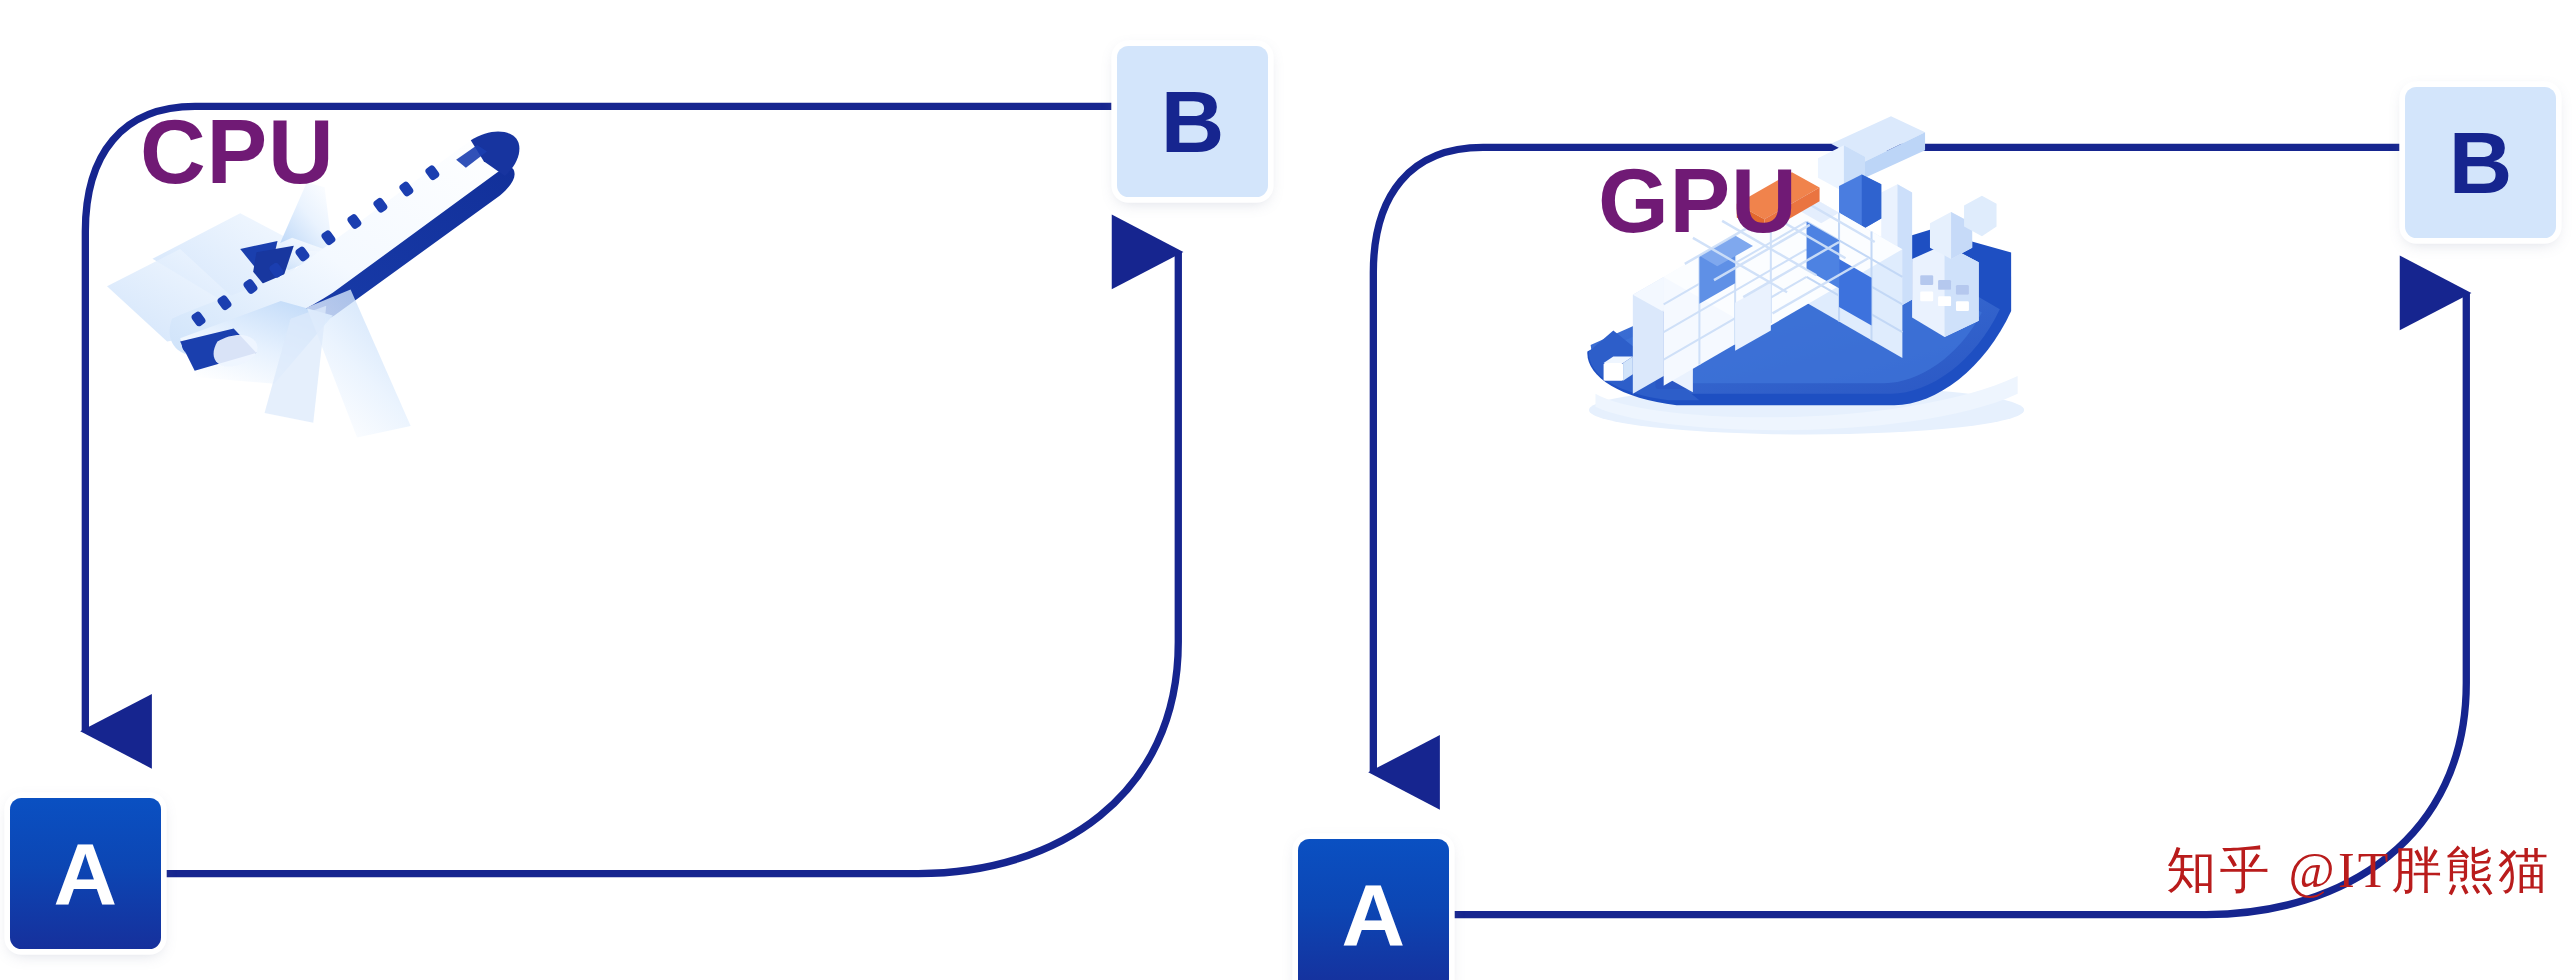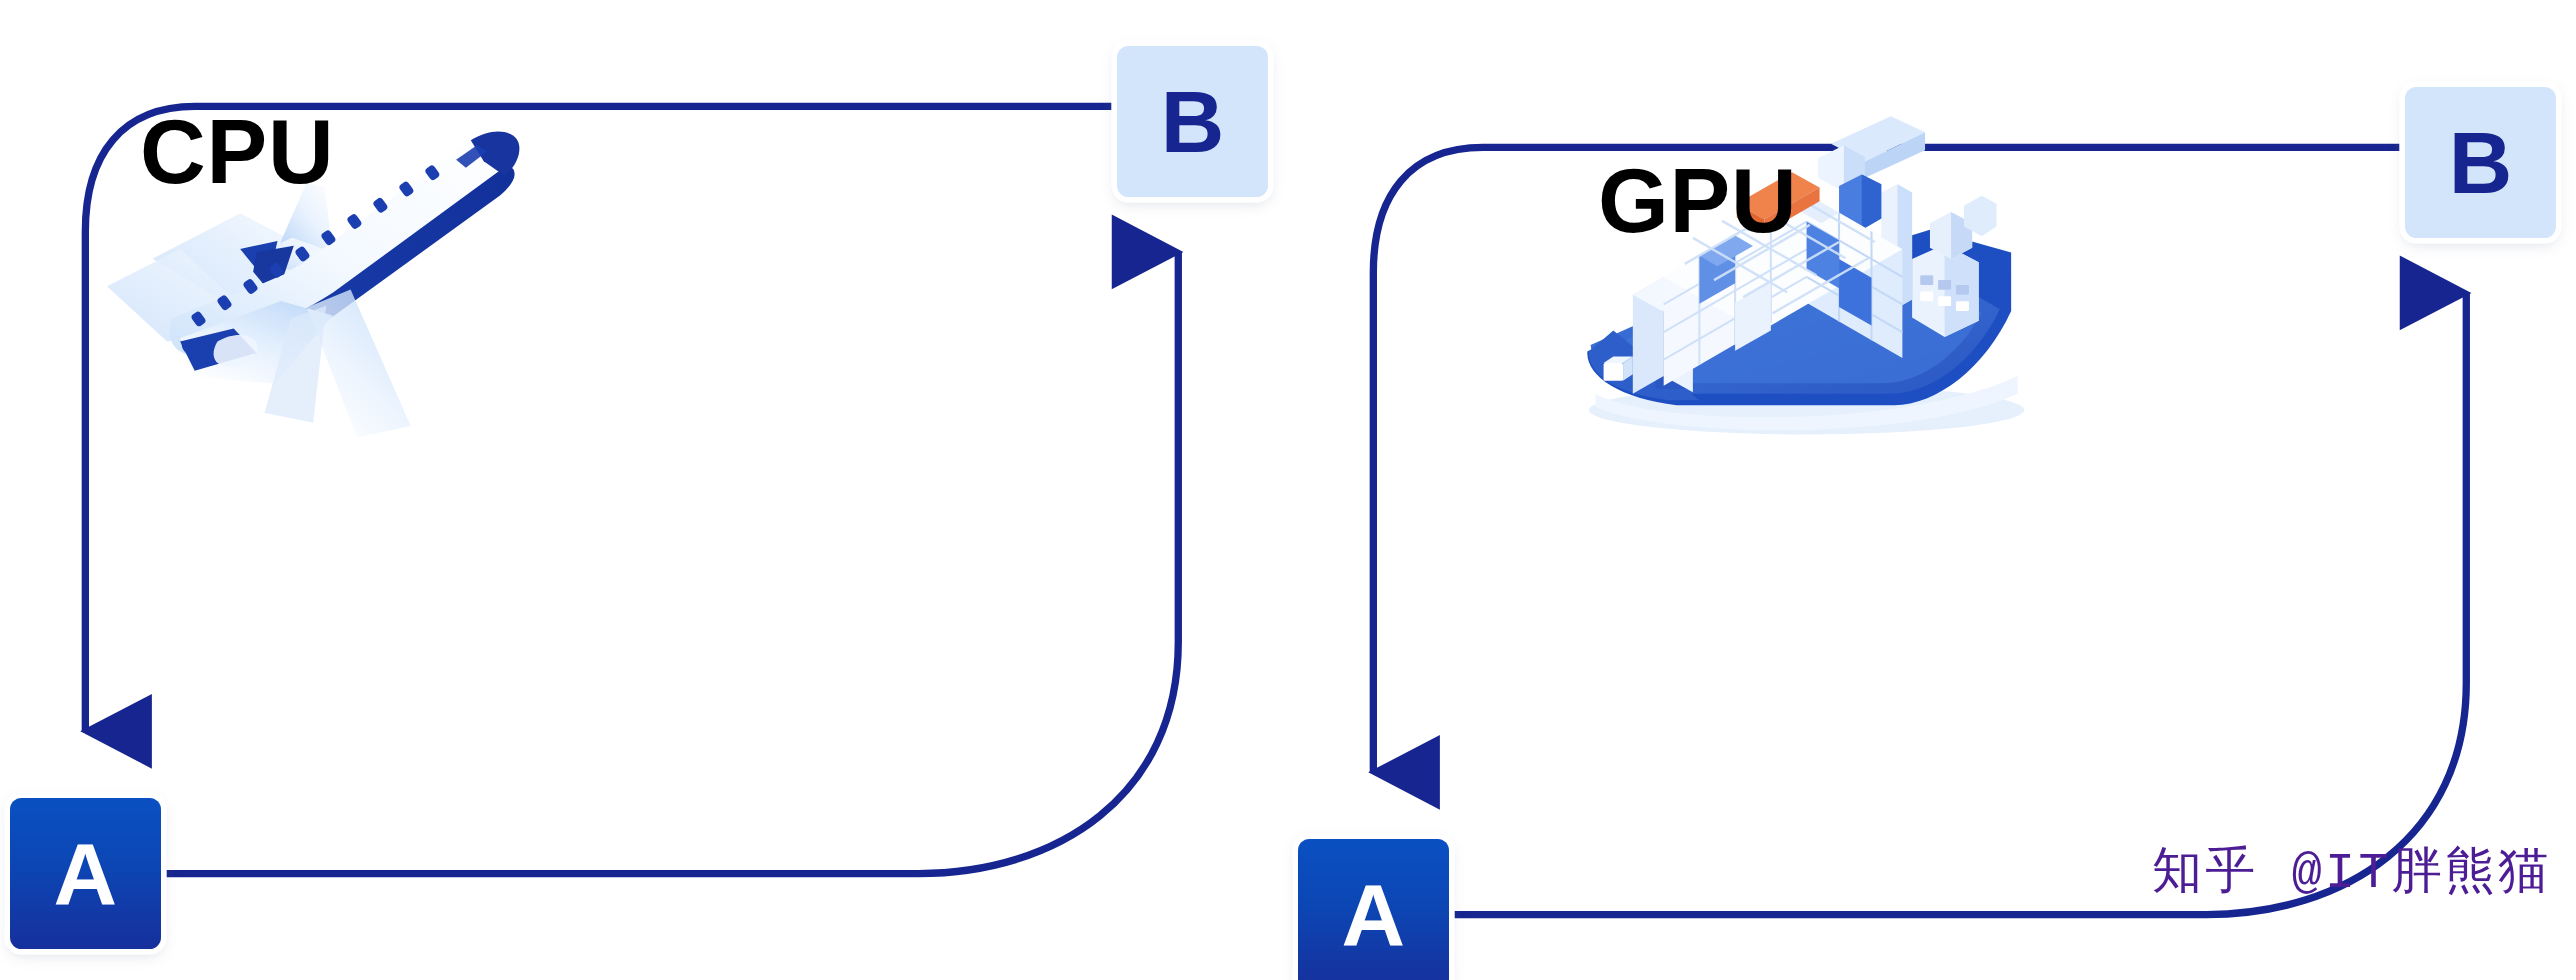--- a/index.html
+++ b/index.html
@@ -29,44 +29,44 @@
     background:#d3e5fb;
     color:#16258f;
   }
   #cpu-node-a{left:9.8px;top:798px;}
   #cpu-node-b{left:1117px;top:46px;}
   #gpu-node-a{left:9.8px;top:798px;}
   #gpu-node-b{left:1117px;top:46px;}
 
   .panel-label{
     position:absolute;
-    color:#000000;
+    color:#701a75;
     font-size:91px;
     font-weight:bold;
     letter-spacing:0.8px;
     line-height:1;
     user-select:none;
   }
   #cpu-label{left:140px;top:106px;}
   #gpu-label{left:310px;top:114px;}
 
   .art{position:absolute;}
   #cpu-art{left:89px;top:98px;width:455px;height:341px;}
   #gpu-art{left:275px;top:67px;width:479px;height:341px;}
 
   #watermark{
     position:absolute;
     right:24.4px;
     bottom:76px;
     font-size:50px;
-    color:#4c1d95;
+    color:#b91c1c;
     letter-spacing:3.3px;
     white-space:nowrap;
     user-select:none;
-    font-family:Liberation Mono, monospace;
+    font-family:Liberation Serif, serif;
   }
 </style>
 </head>
 <body>
 
 <div id="stage">
 
   <div class="panel" id="panel-cpu">
 
     <svg class="flow-svg" viewBox="0 0 1585 1206">

